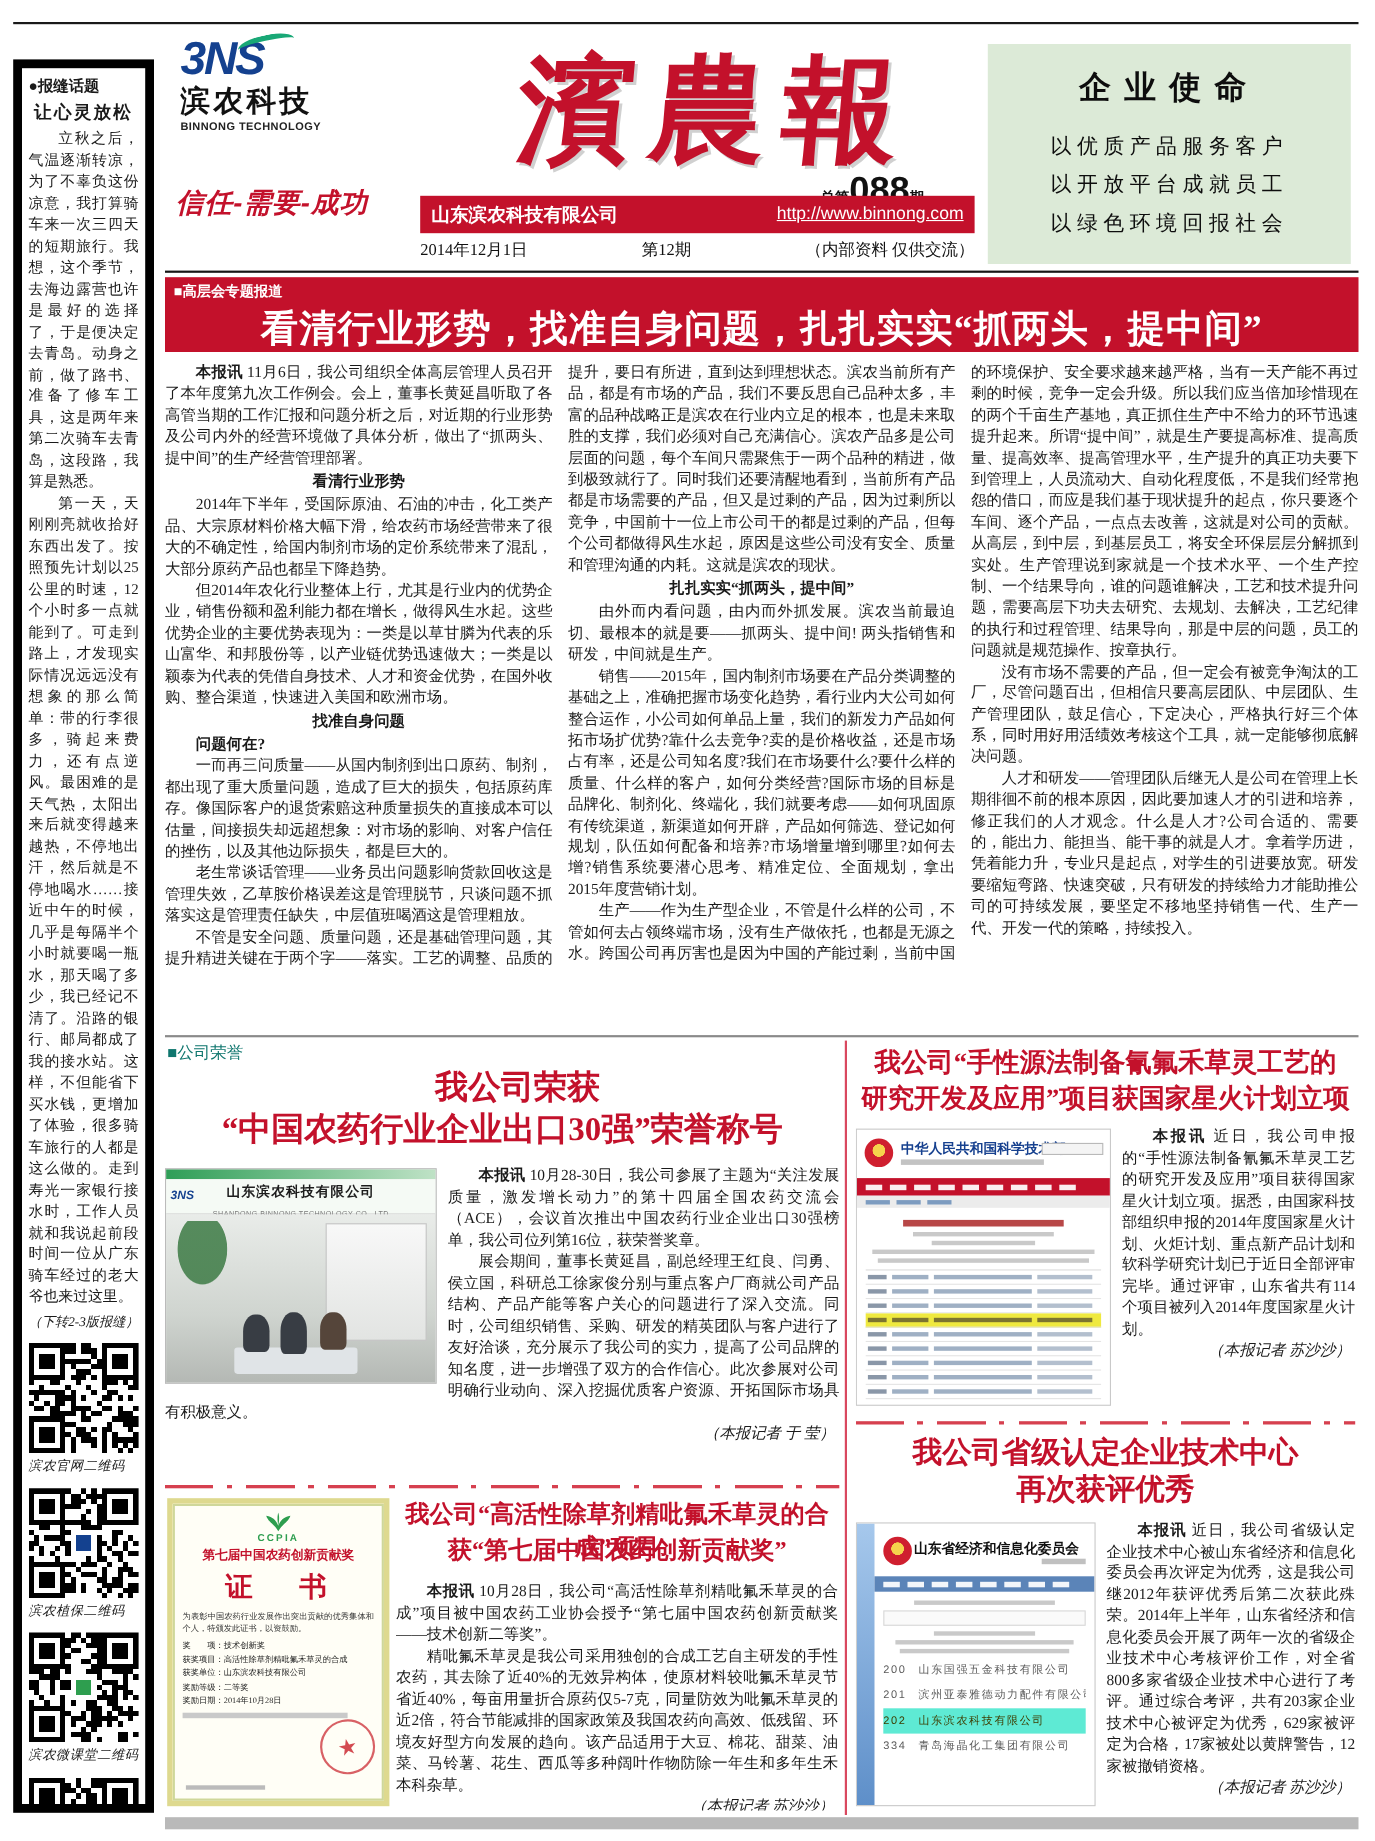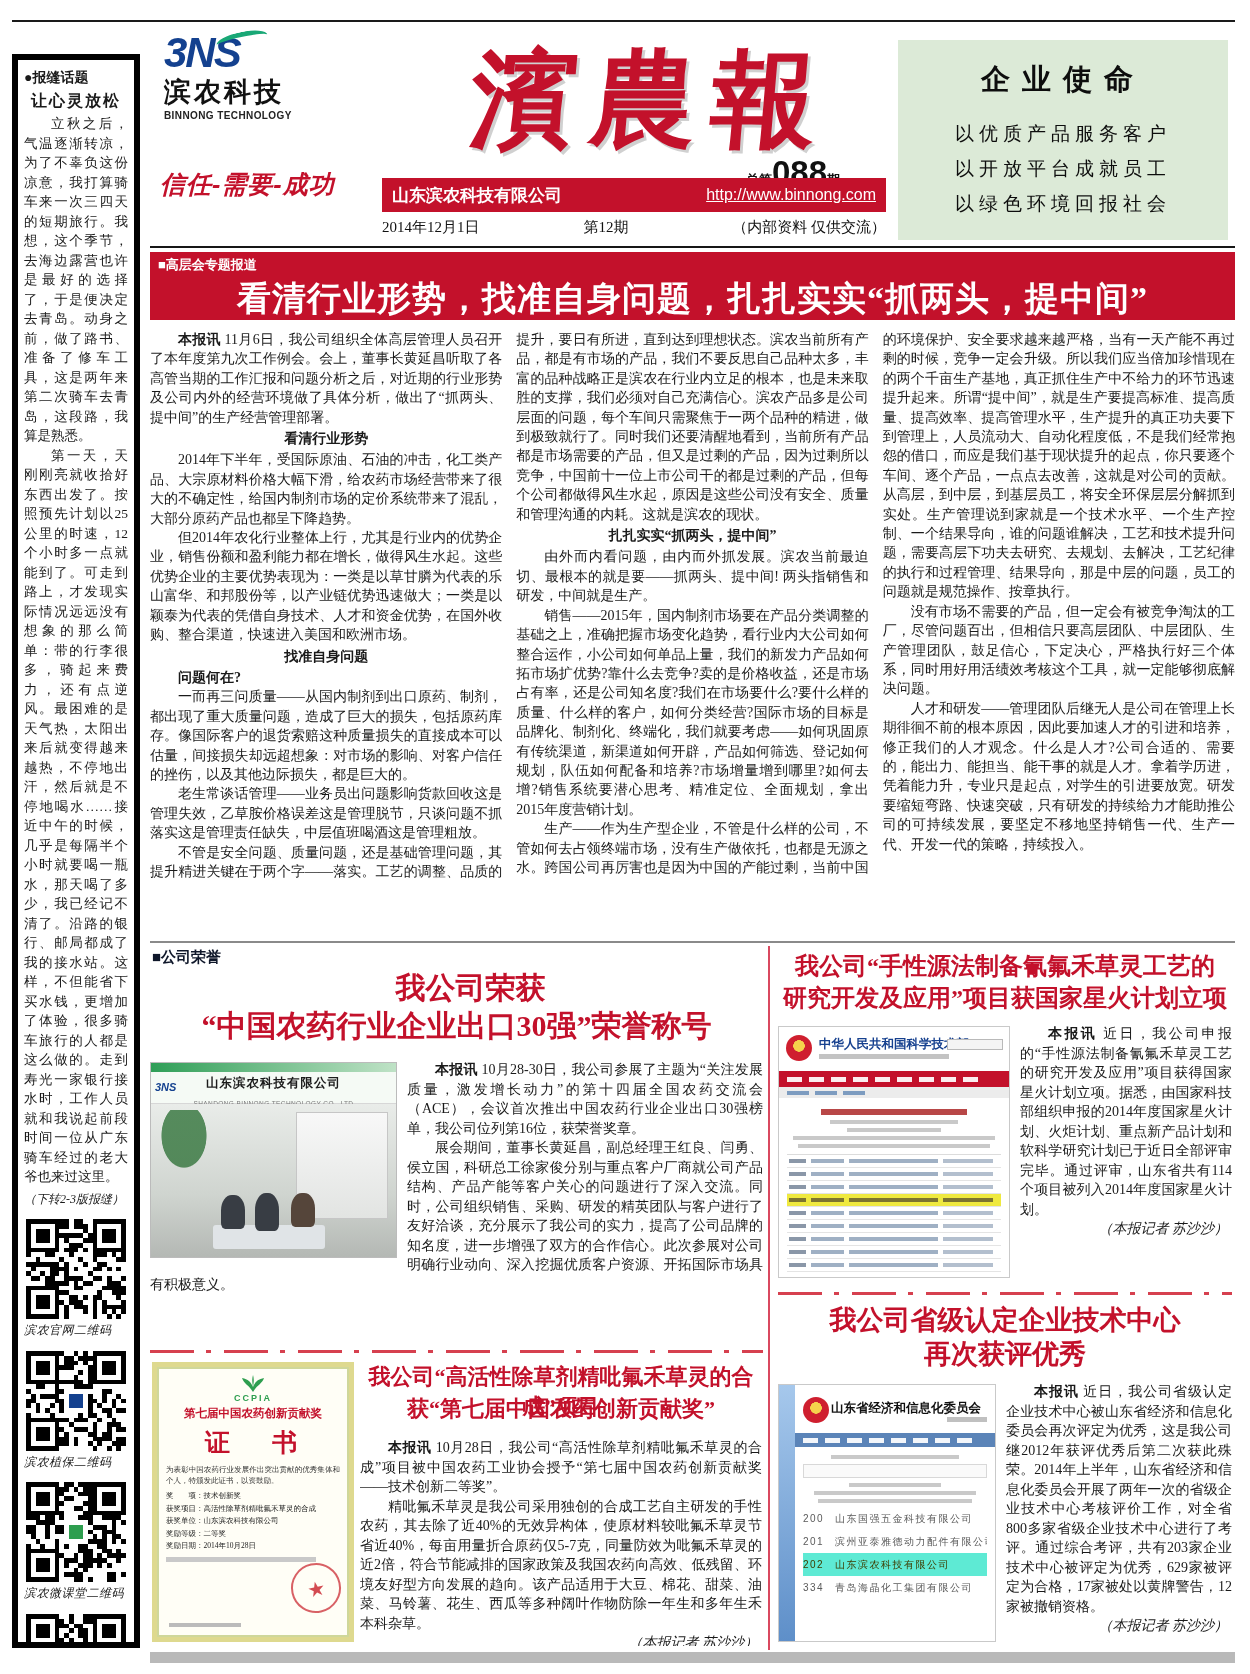--- a/index.html
+++ b/index.html
@@ -2,21 +2,21 @@
 <html><head>
 <meta charset="utf-8">
 <style>
 *{margin:0;padding:0;box-sizing:border-box;}
 html,body{width:1250px;height:1674px;}
 body{position:relative;background:#fff;color:#1a1a1a;font-family:"Liberation Serif","DejaVu Serif",serif;overflow:hidden;}
 .abs{position:absolute;}
 .toprule{left:12px;top:20px;width:1223px;height:2px;background:#1a1a1a;}
 
 
-.sidebar{left:12px;top:54px;width:128px;height:1594px;border:6px solid #000000;padding:8px 6px 4px;font-size:13.5px;line-height:19.5px;text-align:justify;overflow:hidden;}
+.sidebar{left:12px;top:54px;width:128px;height:1594px;border:8px solid #000000;padding:8px 6px 4px;font-size:13.5px;line-height:19.5px;text-align:justify;overflow:hidden;}
 .sb-sec{font-weight:bold;font-size:14px;}
 .sb-title{font-weight:bold;font-size:16px;text-align:center;letter-spacing:2px;margin:3px 0 4px;}
 .sb-para{text-indent:2em;}
 .sb-jump{font-size:12px;font-style:italic;margin-top:3px;}
 .qr-block{margin-top:10px;text-align:left;}
 .qr-svg{width:100px;height:100px;margin:0 auto;display:block;}
 .qr-label{font-size:12px;font-style:italic;margin-top:2px;white-space:nowrap;letter-spacing:0.5px;}
 
 
 .mast{left:150px;top:24px;width:1085px;height:224px;border-bottom:2px solid #161616;}
@@ -43,21 +43,21 @@
 .kicker{position:absolute;left:8px;top:4px;font-size:13px;font-weight:bold;}
 .band-headline{text-align:center;font-size:34px;font-weight:bold;letter-spacing:1px;padding-top:24px;}
 .body3col{left:150px;top:330px;width:1085px;height:608px;column-count:3;column-gap:14px;font-size:14px;line-height:19.4px;text-align:justify;overflow:hidden;}
 .para{text-indent:2em;}
 .bpara{text-indent:2em;font-weight:bold;}
 .sub{font-weight:bold;text-align:center;margin:2px 0;}
 .byline{text-align:right;font-style:italic;padding-right:4px;}
 
 
 .hrule{left:150px;top:941px;width:1085px;height:2px;background:#8a8a8a;}
-.honor-label{left:152px;top:948px;color:#0f172a;font-weight:bold;font-size:15px;}
+.honor-label{left:152px;top:948px;color:#0f766e;font-weight:normal;font-size:15px;}
 .vdiv{left:768px;top:946px;width:2px;height:704px;background:#d9485f;}
 .red-head{color:#c3112b;font-weight:bold;text-align:center;}
 .divider{height:3px;background:repeating-linear-gradient(90deg,#d6404f 0 44px,transparent 44px 56px,#d6404f 56px 61px,transparent 61px 74px);}
 .art-body{font-size:14px;line-height:19.5px;text-align:justify;overflow:hidden;}
 
 .ace-h1{left:164px;top:968px;width:613px;font-size:30px;}
 .ace-h2{left:150px;top:1006px;width:613px;font-size:30px;}
 .ace-body{left:150px;top:1060px;width:613px;height:284px;}
 .divL{left:150px;top:1350px;width:613px;}
 .award-h1{left:360px;top:1362px;width:402px;font-size:22px;}
@@ -1012,20 +1012,21 @@
       <div class="ph-glass"></div>
       <div class="ph-plant"></div>
       <div class="ph-table"></div>
       <div class="ph-person" style="left:70px;bottom:28px;"></div>
       <div class="ph-person" style="left:104px;bottom:26px;height:38px;"></div>
       <div class="ph-person" style="left:140px;bottom:30px;background:#55453a;"></div>
     </div>
   </div>
   <div class="para"><b>本报讯</b> 10月28-30日，我公司参展了主题为“关注发展质量，激发增长动力”的第十四届全国农药交流会（ACE），会议首次推出中国农药行业企业出口30强榜单，我公司位列第16位，获荣誉奖章。</div>
     <div class="para">展会期间，董事长黄延昌，副总经理王红良、闫勇、侯立国，科研总工徐家俊分别与重点客户厂商就公司产品结构、产品产能等客户关心的问题进行了深入交流。同时，公司组织销售、采购、研发的精英团队与客户进行了友好洽谈，充分展示了我公司的实力，提高了公司品牌的知名度，进一步增强了双方的合作信心。此次参展对公司明确行业动向、深入挖掘优质客户资源、开拓国际市场具有积极意义。</div>
+    <div class="byline">（本报记者 于 莹）</div>
 </div>
 
 <div class="abs divider divL"></div>
 
 <div class="abs cert">
   <svg class="cert-leaf" width="26" height="18" viewBox="0 0 26 18">
     <path d="M13 17 C9 10 4 9 2 3 C8 4 11 7 13 12 C15 7 18 4 24 3 C22 9 17 10 13 17 Z" fill="#2e9e4f"></path>
     <path d="M13 12 C12 6 12 4 13 0 C14 4 14 6 13 12 Z" fill="#2e9e4f"></path>
   </svg>
   <div class="cert-org">CCPIA</div>

